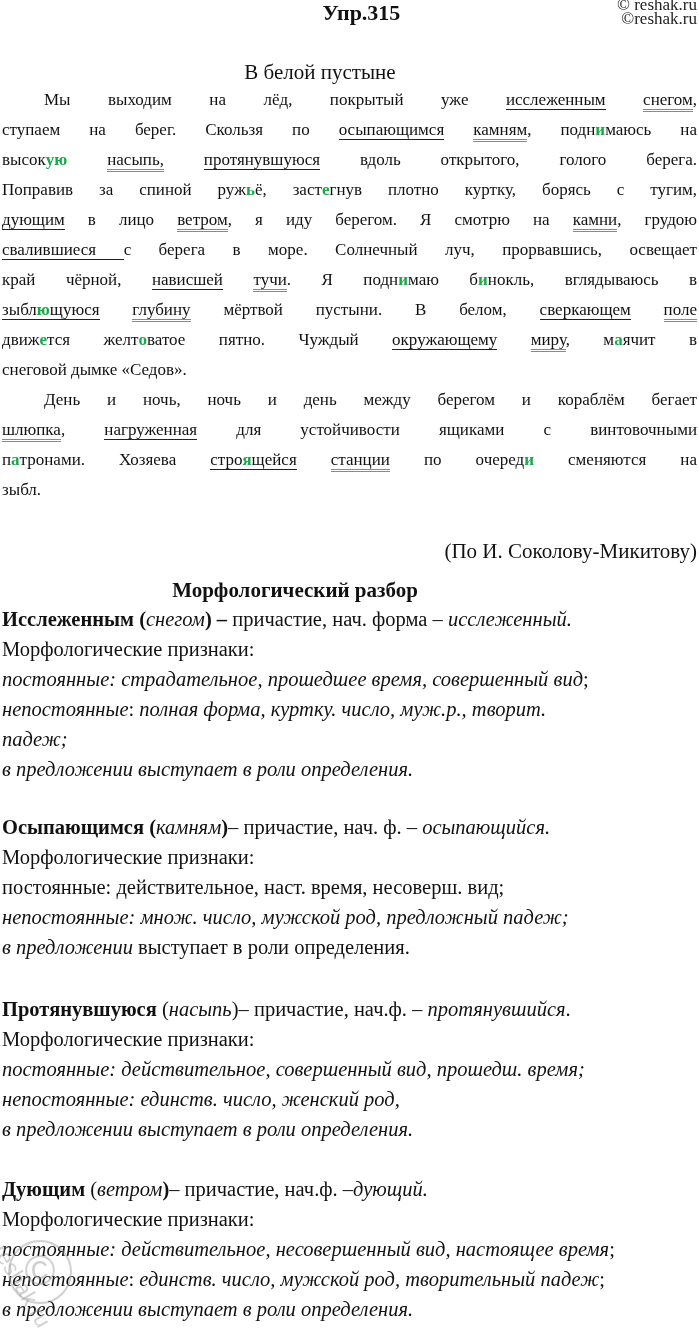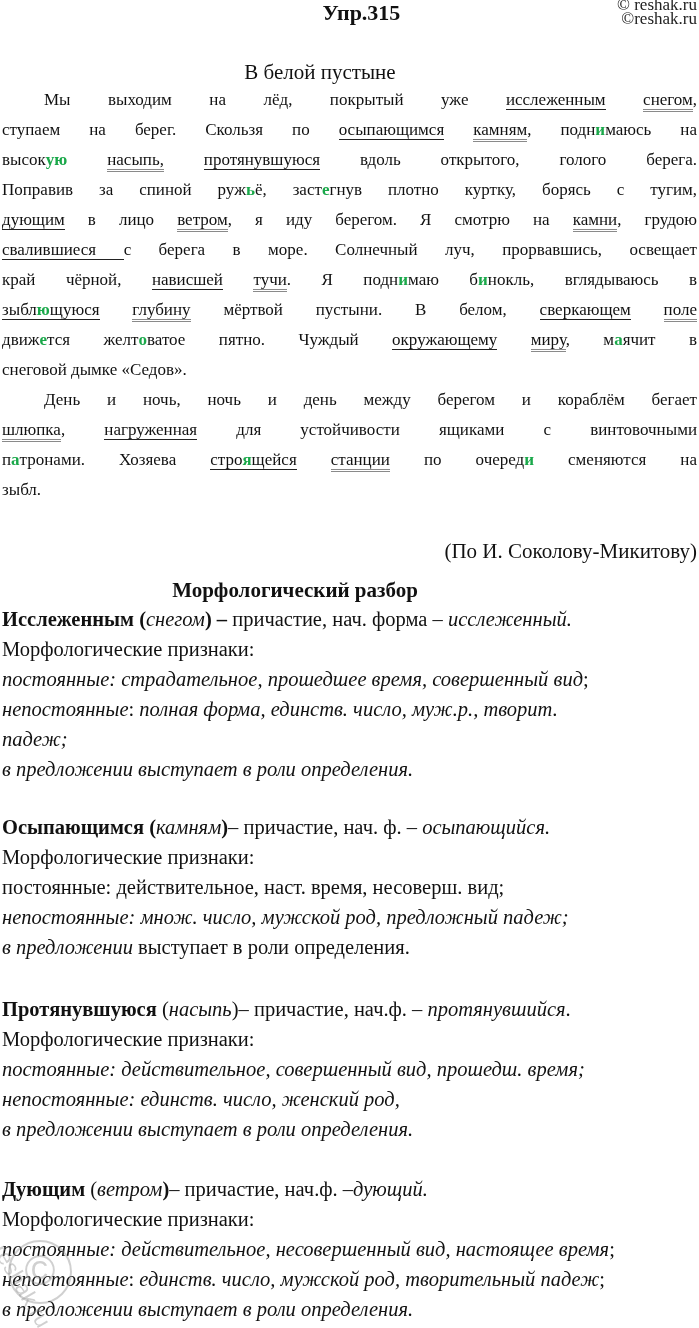--- a/index.html
+++ b/index.html
@@ -84,21 +84,21 @@
       <span class="line last"><span>зыбл.</span></span>
     </div>
   <div class="author">(По И. Соколову-Микитову)</div>
 
   <div class="section-title">Морфологический разбор</div>
   <div id="analysis">
       <div class="entry" style="top: 604px;">
         <div class="row"><span class="b">Исслеженным (</span><span class="i">снегом</span><span class="b">) –</span><span> причастие, нач. форма – </span><span class="i">исслеженный.</span></div>
         <div class="row"><span>Морфологические признаки:</span></div>
         <div class="row"><span class="i">постоянные: страдательное, прошедшее время, совершенный вид</span><span>;</span></div>
-        <div class="row"><span class="i">непостоянные</span><span>: </span><span class="i">полная форма, единств. число, муж.р., творит.</span></div>
+        <div class="row"><span class="i">непостоянные</span><span>: </span><span class="i">полная форма, куртку. число, муж.р., творит.</span></div>
         <div class="row"><span class="i">падеж;</span></div>
         <div class="row"><span class="i">в предложении выступает в роли определения.</span></div>
       </div>
       <div class="entry" style="top: 812px;">
         <div class="row"><span class="b">Осыпающимся (</span><span class="i">камням</span><span class="b">)</span><span>– причастие, нач. ф. – </span><span class="i">осыпающийся.</span></div>
         <div class="row"><span>Морфологические признаки:</span></div>
         <div class="row"><span>постоянные: действительное, наст. время, несоверш. вид;</span></div>
         <div class="row"><span class="i">непостоянные: множ. число, мужской род, предложный падеж;</span></div>
         <div class="row"><span class="i">в предложении</span><span> выступает в роли определения.</span></div>
       </div>

